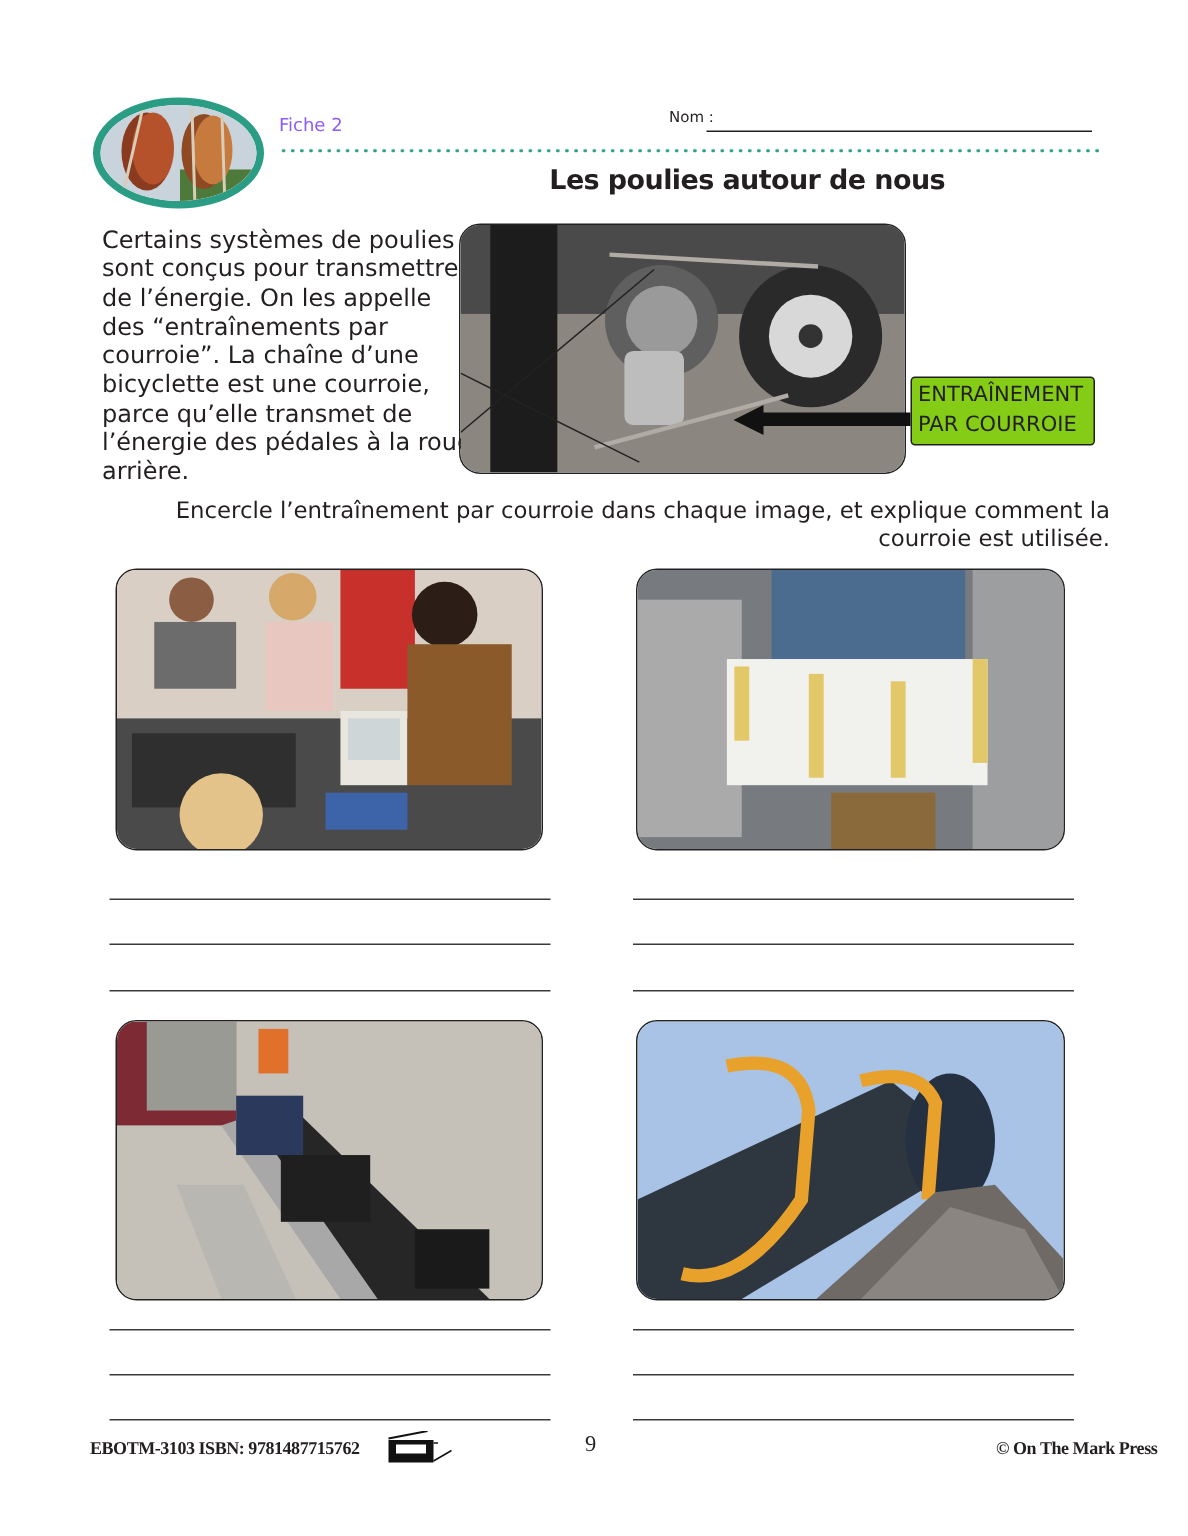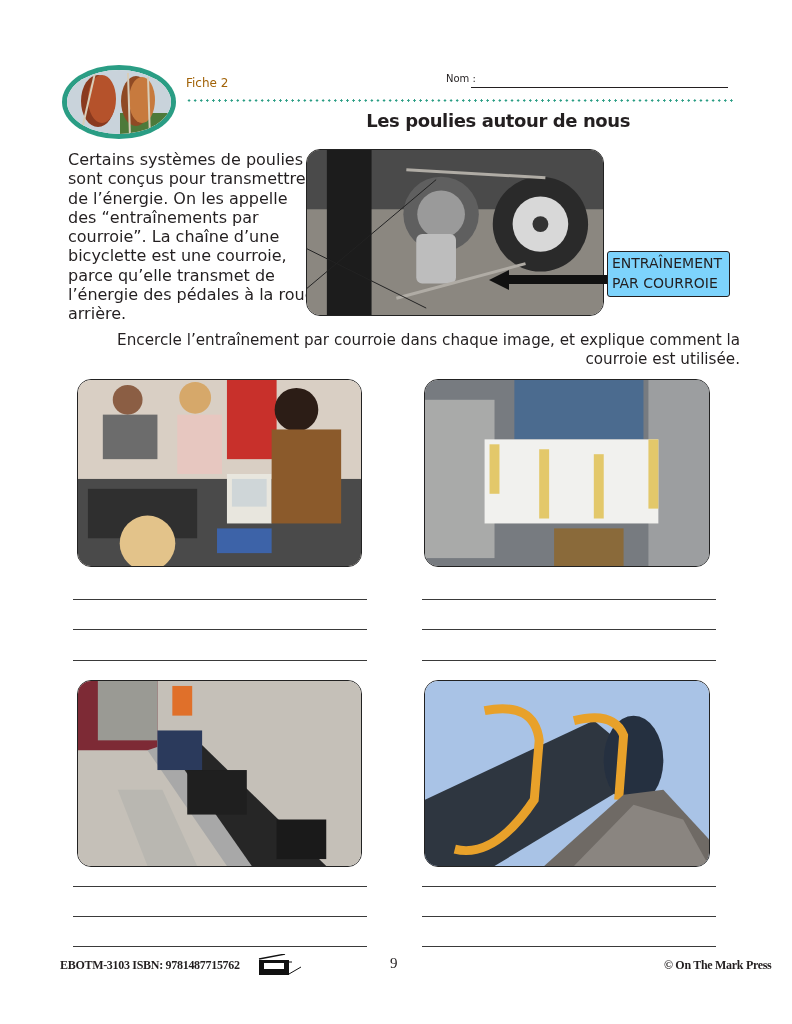--- a/index.html
+++ b/index.html
@@ -2,36 +2,36 @@
 <html><head>
 <meta charset="utf-8">
 <style>
   html, body { margin: 0; padding: 0; background: #ffffff; }
   body { width: 792px; height: 1024px; position: relative; overflow: hidden;
          font-family: "DejaVu Sans", sans-serif; color: #231f20; }
   .abs { position: absolute; }
 
   
   .logo { left: 60px; top: 63px; width: 118px; height: 78px; }
-  .fiche { left: 186px; top: 76px; font-size: 12px; color: #a16207; }
+  .fiche { left: 186px; top: 76px; font-size: 12px; color: #8b5cf6; }
   .nom-label { left: 446px; top: 73px; font-size: 10px; }
   .nom-line { left: 471px; top: 87px; width: 257px; height: 0; border-bottom: 1.3px solid #231f20; }
   .dots { left: 186px; top: 99px; width: 548px; height: 3px;
           background-image: radial-gradient(circle, #2a9d84 1px, transparent 1.3px);
           background-size: 6.1px 3px; background-repeat: repeat-x; }
   .title { left: 160px; top: 110px; width: 470px; text-align: right; font-size: 18px;
            font-weight: bold; letter-spacing: -0.4px; }
 
   
   .intro { left: 68px; top: 150px; width: 250px; font-size: 16px; line-height: 19.3px; }
   .bike { left: 306px; top: 149px; width: 298px; height: 167px; border: 1.3px solid #222;
           border-radius: 14px; overflow: hidden; box-sizing: border-box; }
   .label-box { left: 607px; top: 251px; width: 123px; height: 46px; border: 1.2px solid #231f20;
                border-radius: 3px; box-sizing: border-box; font-size: 14px; line-height: 20px;
-               padding: 1px 0 0 4px; background: #7dd3fc; }
+               padding: 1px 0 0 4px; background: #84cc16; }
   .arrow-shaft { left: 507px; top: 275px; width: 100px; height: 9px; background: #111; }
   .arrow-head { left: 489px; top: 270px; width: 0; height: 0; border-top: 10px solid transparent;
                 border-bottom: 10px solid transparent; border-right: 20px solid #111; }
 
   .instruction { left: 60px; top: 331px; width: 680px; font-size: 15.2px; line-height: 19px; text-align: right; }
 
   
   .photo { border: 1.3px solid #222; border-radius: 14px; overflow: hidden; box-sizing: border-box; }
   .p1 { left: 77px; top: 379px; width: 285px; height: 188px; }
   .p2 { left: 424px; top: 379px; width: 286px; height: 188px; }

